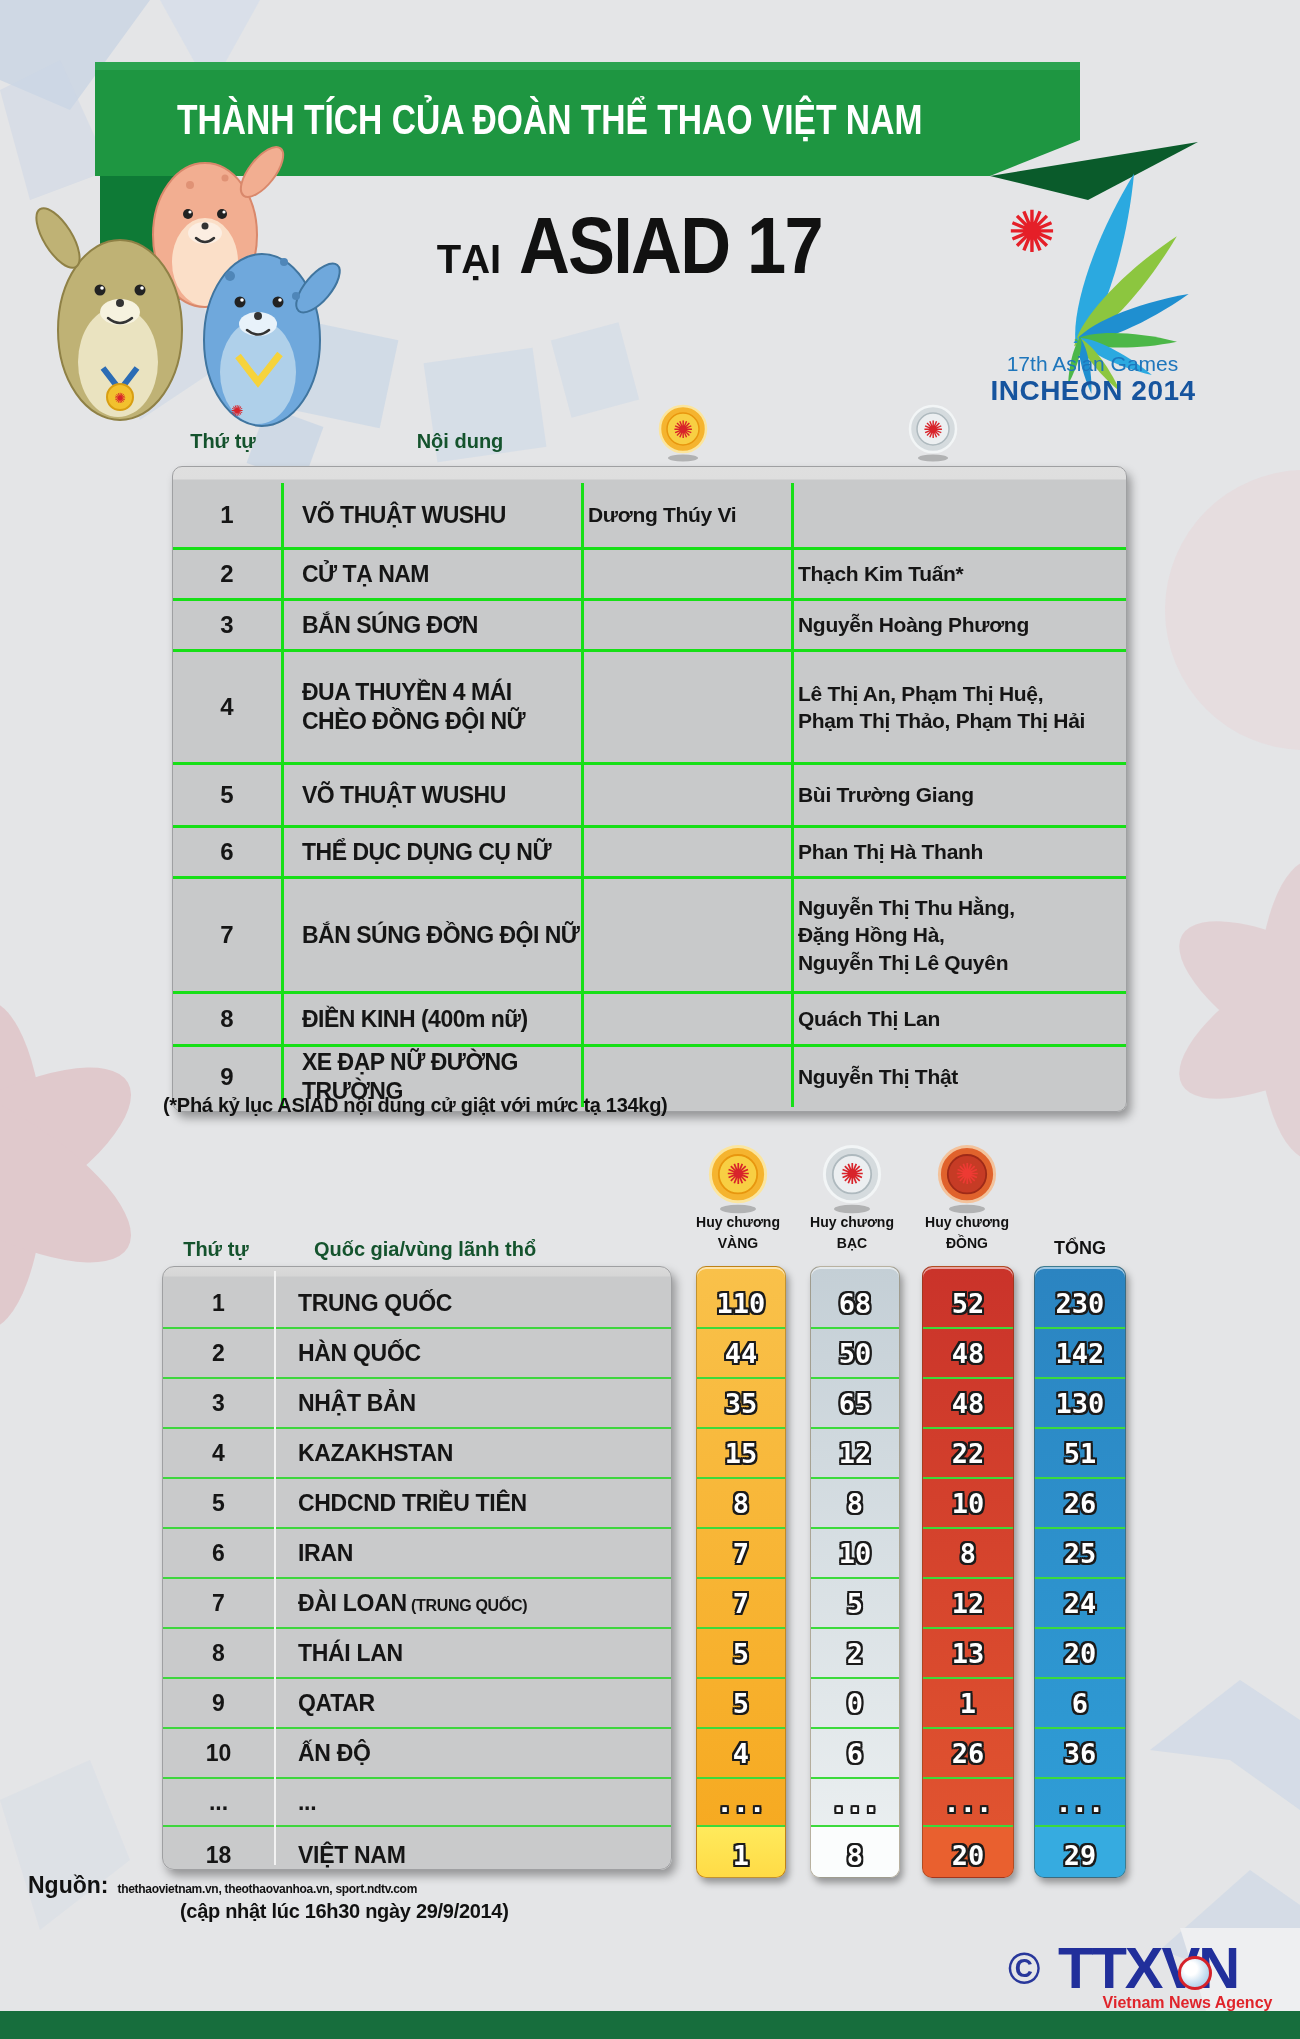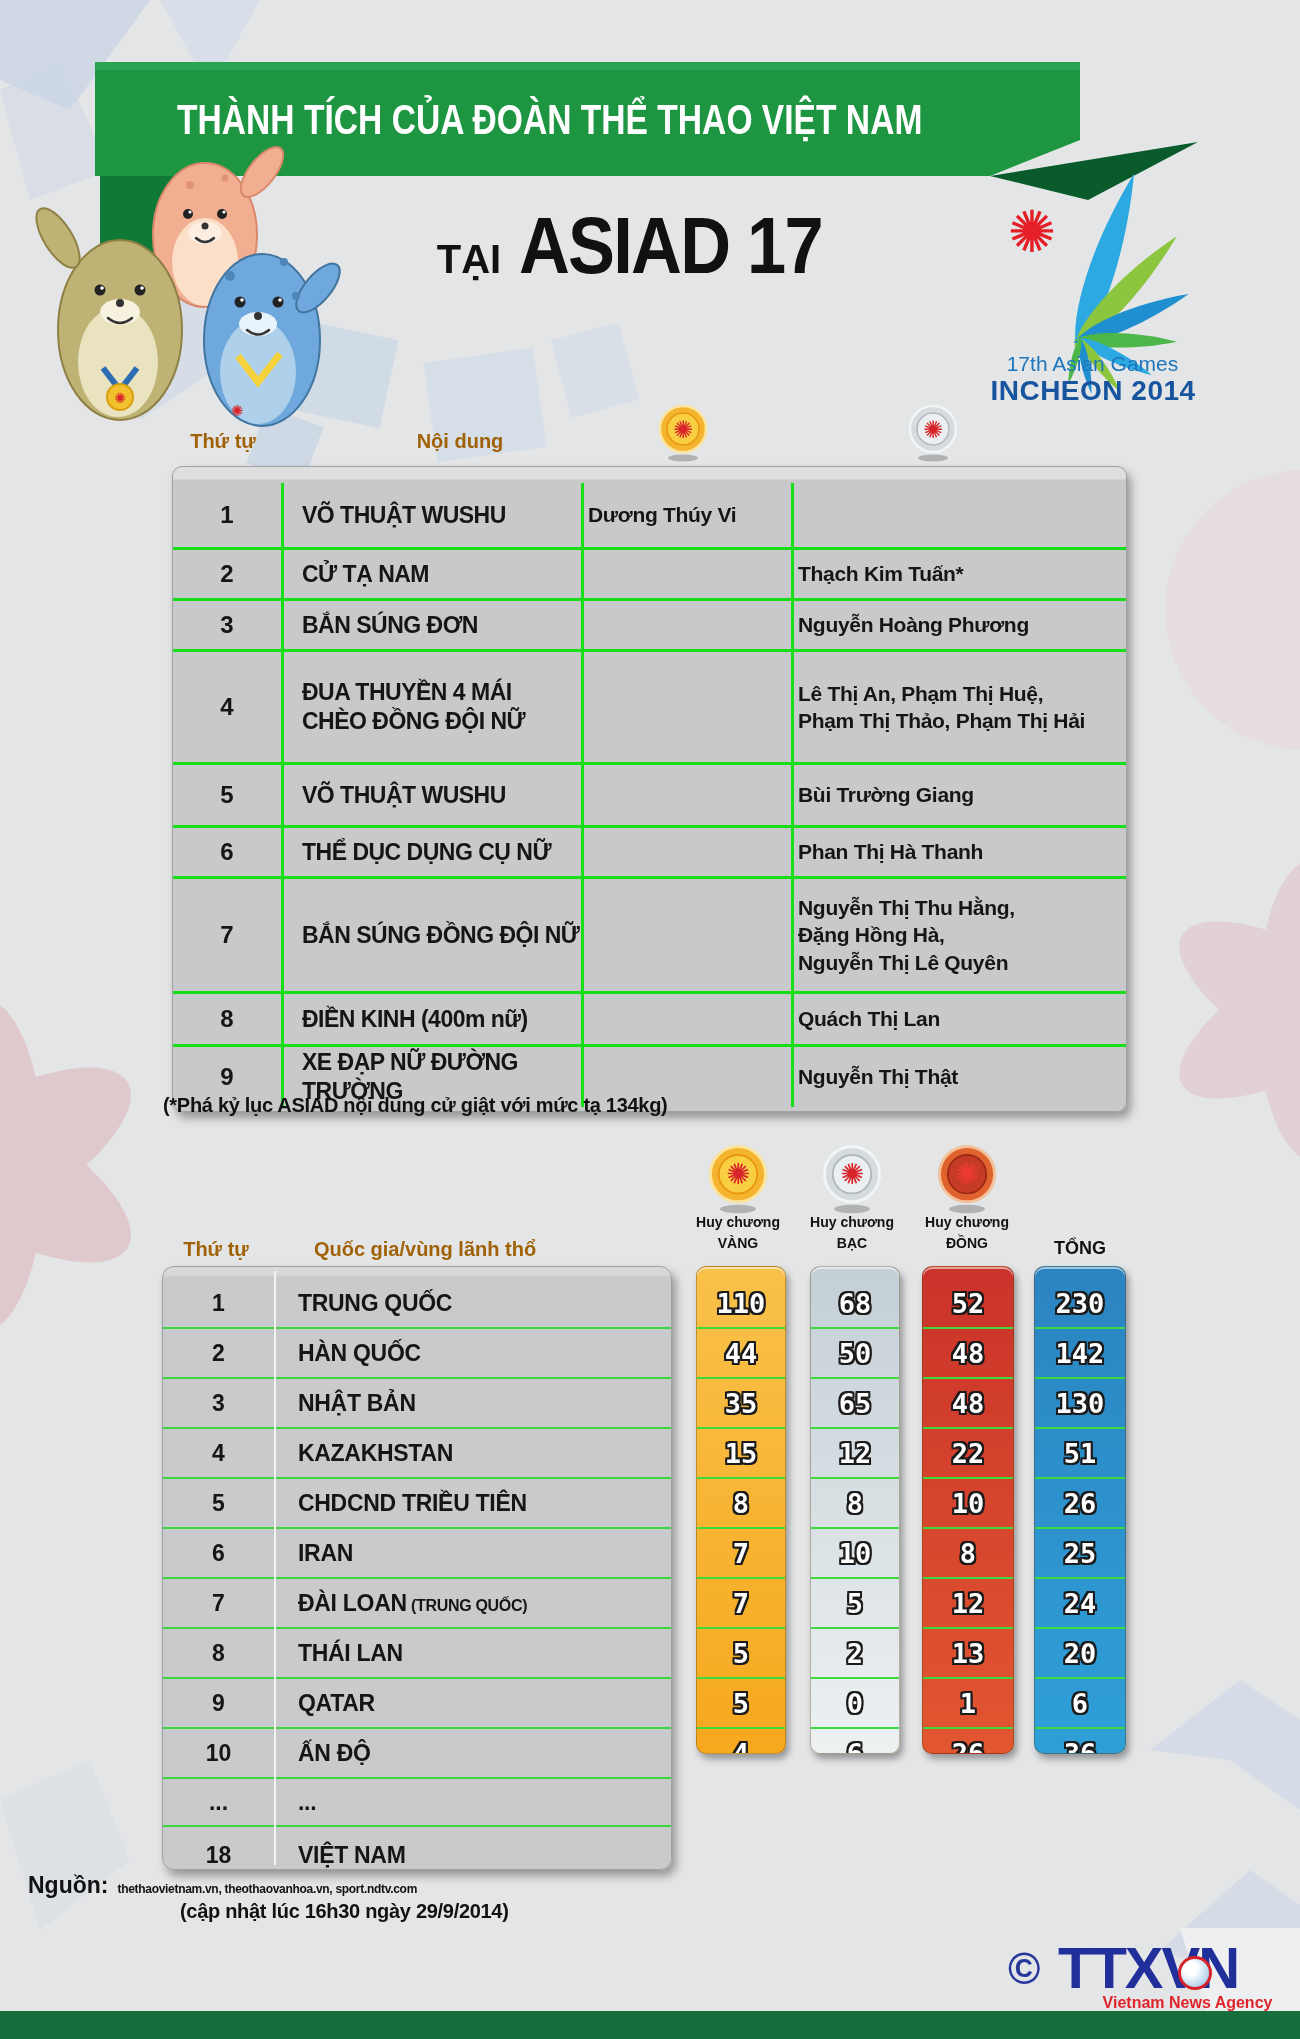--- a/index.html
+++ b/index.html
@@ -12,21 +12,21 @@
     font-size:42px;text-align:center;line-height:56px;white-space:nowrap;
     transform:scaleX(0.8);transform-origin:50% 50%;letter-spacing:0px;}
   #asiad-line{left:350px;top:200px;width:600px;height:82px;z-index:3;display:flex;align-items:baseline;justify-content:center;gap:18px;color:#111;}
   #asiad-prefix{font-size:40px;font-weight:bold;}
   #asiad-main{font-size:80px;font-weight:bold;transform:scaleX(0.88);transform-origin:left bottom;letter-spacing:-2px;}
   #logo-line1{left:980px;top:352px;width:225px;text-align:center;font-size:21px;color:#1E76BC;z-index:3;}
   #logo-line2{left:968px;top:375px;width:250px;text-align:center;font-size:28px;font-weight:bold;color:#16549E;z-index:3;letter-spacing:0.5px;}
   
   .medal-svg{position:absolute;z-index:3;}
   
-  .collabel{z-index:3;font-size:20px;font-weight:bold;color:#a16207;text-align:center;}
+  .collabel{z-index:3;font-size:20px;font-weight:bold;color:#14532d;text-align:center;}
   #table1{left:172px;top:466px;width:955px;z-index:2;border-radius:10px;border:1px solid #9FA0A2;
      background:linear-gradient(180deg,#DFDFDF 0,#DEDEDE 12px,#C8C9CA 13px);
      box-shadow:4px 6px 10px rgba(0,0,0,.35);padding-top:16px;padding-bottom:4px;}
   .t1row{display:grid;grid-template-columns:108px 300px 210px 337px;}
   .t1row + .t1row{border-top:3px solid #17DF17;}
   .t1row > div{display:flex;align-items:center;}
   .t1row > div + div{border-left:3px solid #17DF17;}
   .c-order{justify-content:center;font-size:24px;font-weight:bold;color:#151515;}
   .c-event{padding-left:18px;font-size:23px;font-weight:bold;color:#151515;letter-spacing:-0.5px;line-height:1.25;}
   .c-name{padding-left:4px;font-size:21px;font-weight:bold;color:#151515;letter-spacing:-0.3px;line-height:1.3;white-space:pre-line;}
@@ -37,21 +37,21 @@
   #panel2{left:162px;top:1266px;width:510px;height:604px;z-index:2;border-radius:12px;border:1px solid #9FA0A2;
      background:linear-gradient(180deg,#DADADA 0,#D6D6D6 9px,#C9CACB 10px);
      box-shadow:4px 6px 10px rgba(0,0,0,.35);padding-top:12px;}
   #panel2-divider{position:absolute;left:111px;top:4px;bottom:4px;width:2px;background:#F2F2F2;}
   .srow{display:flex;align-items:center;height:48px;}
   .srow + .srow{border-top:2px solid #3ED63E;}
   .srow.dots{height:46px}.srow.vn{height:56px}
   .s-order{width:111px;text-align:center;font-size:23px;font-weight:bold;color:#151515;}
   .s-country{padding-left:24px;font-size:23px;font-weight:bold;color:#151515;letter-spacing:-0.3px;}
   .s-suffix{font-size:16px;font-weight:bold;}
-  .mcol{position:absolute;top:1266px;width:90px;height:488px;z-index:2;border-radius:10px;overflow:hidden;
+  .mcol{position:absolute;top:1266px;width:90px;height:612px;z-index:2;border-radius:10px;overflow:hidden;
      padding-top:12px;border:1px solid rgba(90,60,10,.35);
      box-shadow:3px 5px 7px rgba(0,0,0,.35), inset 0 2px 0 rgba(255,255,255,.55);}
   .mcell{height:48px;display:flex;align-items:center;justify-content:center;}
   .mcell + .mcell{border-top:2px solid #3CDA3C;}
   .mcell.dots{height:46px}.mcell.vn{height:56px}
   #col-gold{left:696px;background:linear-gradient(#F9C14A,#F6A81E);}
   #col-gold .vn{background:linear-gradient(#FFEA5C,#FFD943);}
   #col-silver{left:810px;background:linear-gradient(#C4CFD6,#EDF1F2);}
   #col-silver .vn{background:#FBFDFD;}
   #col-bronze{left:922px;width:92px;background:linear-gradient(#CA332A,#E25630);}

